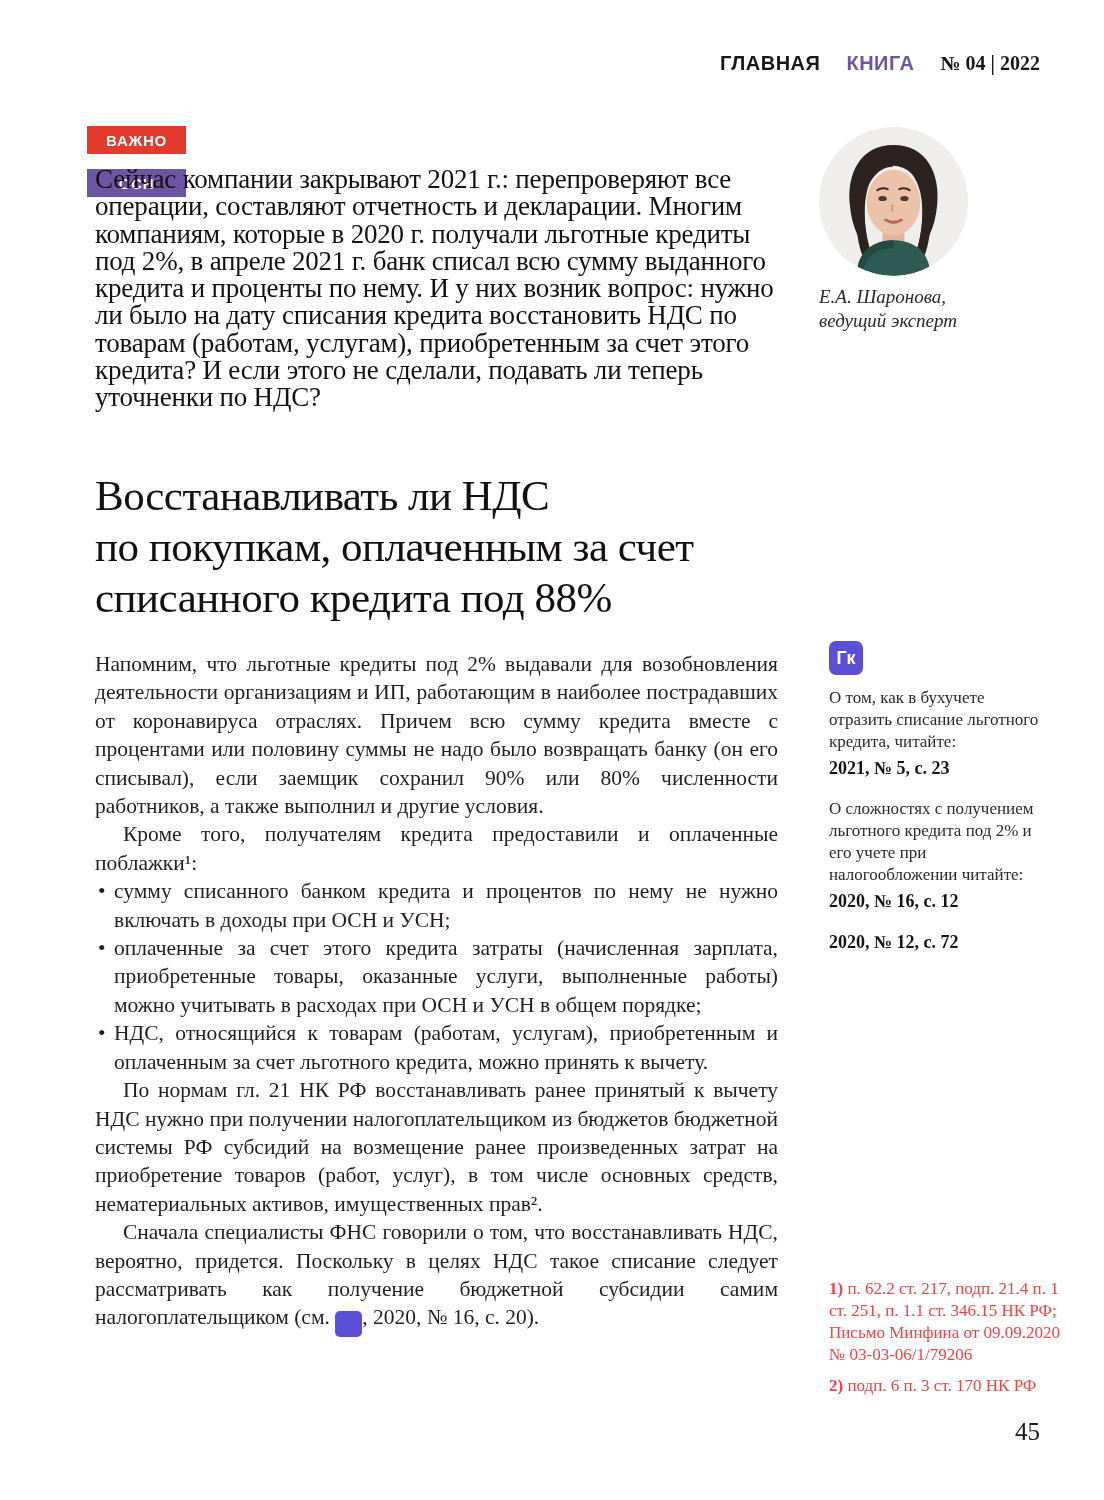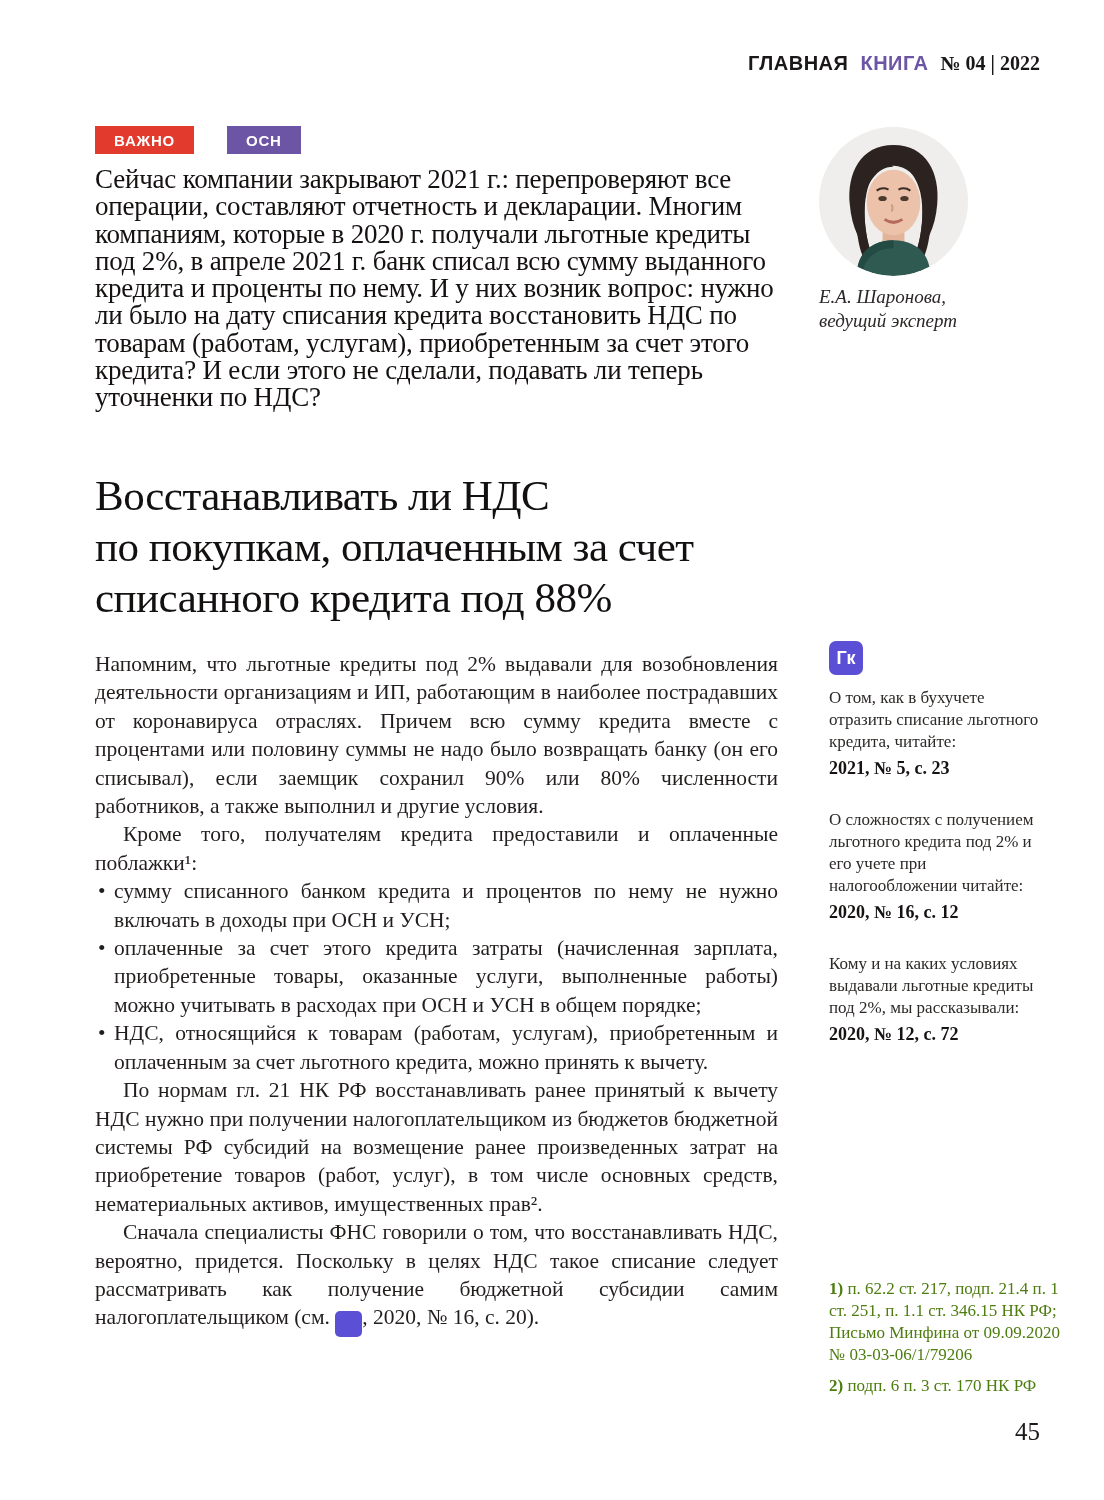--- a/index.html
+++ b/index.html
@@ -13,29 +13,29 @@
     position:relative;
     width:1104px;height:1500px;
     background:#ffffff;
     font-family:"Liberation Serif", serif;
     color:var(--ink);
     overflow:hidden;
   }
   
   .mag-header{
     position:absolute;top:52px;right:64px;
-    display:flex;align-items:baseline;gap:12px;
+    display:flex;align-items:baseline;gap:26px;
     font-size:20px;font-weight:bold;
   }
   .brand{font-family:"Liberation Sans", sans-serif;letter-spacing:.5px;}
   .brand-first{color:#1a1718;}
   .brand-second{color:var(--purple);}
   .issue{font-family:"Liberation Serif", serif;color:#1a1718;}
   
-  .badges{position:absolute;left:95px;top:126px;display:flex;gap:33px;}
+  .badges{position:absolute;left:87px;top:126px;display:flex;gap:15px;flex-direction:column;}
   .badge{
     height:28px;display:flex;align-items:center;justify-content:center;
     padding:0 19px;color:#fff;
     font-family:"Liberation Sans", sans-serif;font-weight:bold;font-size:15px;
     letter-spacing:.8px;
   }
   .badge-important{background:var(--red);}
   .badge-regime{background:var(--purple);}
   
   .lede{
@@ -75,27 +75,27 @@
     line-height:26px;vertical-align:-5px;font-style:normal;
   }
   
   .sidebar{position:absolute;left:829px;top:641px;width:214px;}
   .gk-logo{
     width:34px;height:34px;border-radius:7px;background:var(--gk);
     color:#fff;display:flex;align-items:center;justify-content:center;
     font-family:"Liberation Sans", sans-serif;font-weight:bold;font-size:18px;
   }
   .note{margin-top:13px;font-size:17px;line-height:22px;color:#2c2927;}
-  .note + .note{margin-top:30px;}
+  .note + .note{margin-top:19px;}
   .note-text{margin:0;}
   .note-ref{margin:4px 0 0 0;font-weight:bold;font-size:18px;color:#161312;}
   .sidebar .first-note{margin-top:12px;}
   
   .footnotes{position:absolute;left:829px;top:1278px;width:232px;
-    font-size:17px;line-height:22px;color:#4d7c0f;}
+    font-size:17px;line-height:22px;color:#ef4444;}
   .footnote{margin:0;}
   .footnote + .footnote{margin-top:9px;}
   .fn-num{font-weight:bold;}
   
   .page-number{
     position:absolute;right:64px;top:1418px;
     font-size:25px;color:#1d1a19;margin-left:28px;
   }
 </style>
 </head>
@@ -177,21 +177,20 @@
     <div class="gk-logo">Гк</div>
     <div class="note first-note">
       <p class="note-text">О том, как в бухучете отразить списание льготного кредита, читайте:</p>
       <p class="note-ref">2021, № 5, с. 23</p>
     </div>
     <div class="note">
       <p class="note-text">О сложностях с получением льготного кредита под 2% и его учете при налогообложении читайте:</p>
       <p class="note-ref">2020, № 16, с. 12</p>
     </div>
     <div class="note">
-      <p class="note-text">Кому и на каких условиях выдавали льготные кредиты под 2%, мы рассказывали:</p>
       <p class="note-ref">2020, № 12, с. 72</p>
     </div>
   </div>
 
   <div class="footnotes">
     <p class="footnote"><span class="fn-num">1)</span><span> п. 62.2 ст. 217, подп. 21.4 п. 1 ст. 251, п. 1.1 ст. 346.15 НК РФ; Письмо Минфина от 09.09.2020 № 03-03-06/1/79206</span></p>
     <p class="footnote"><span class="fn-num">2)</span><span> подп. 6 п. 3 ст. 170 НК РФ</span></p>
   </div>
 
   <div class="page-number">45</div>

